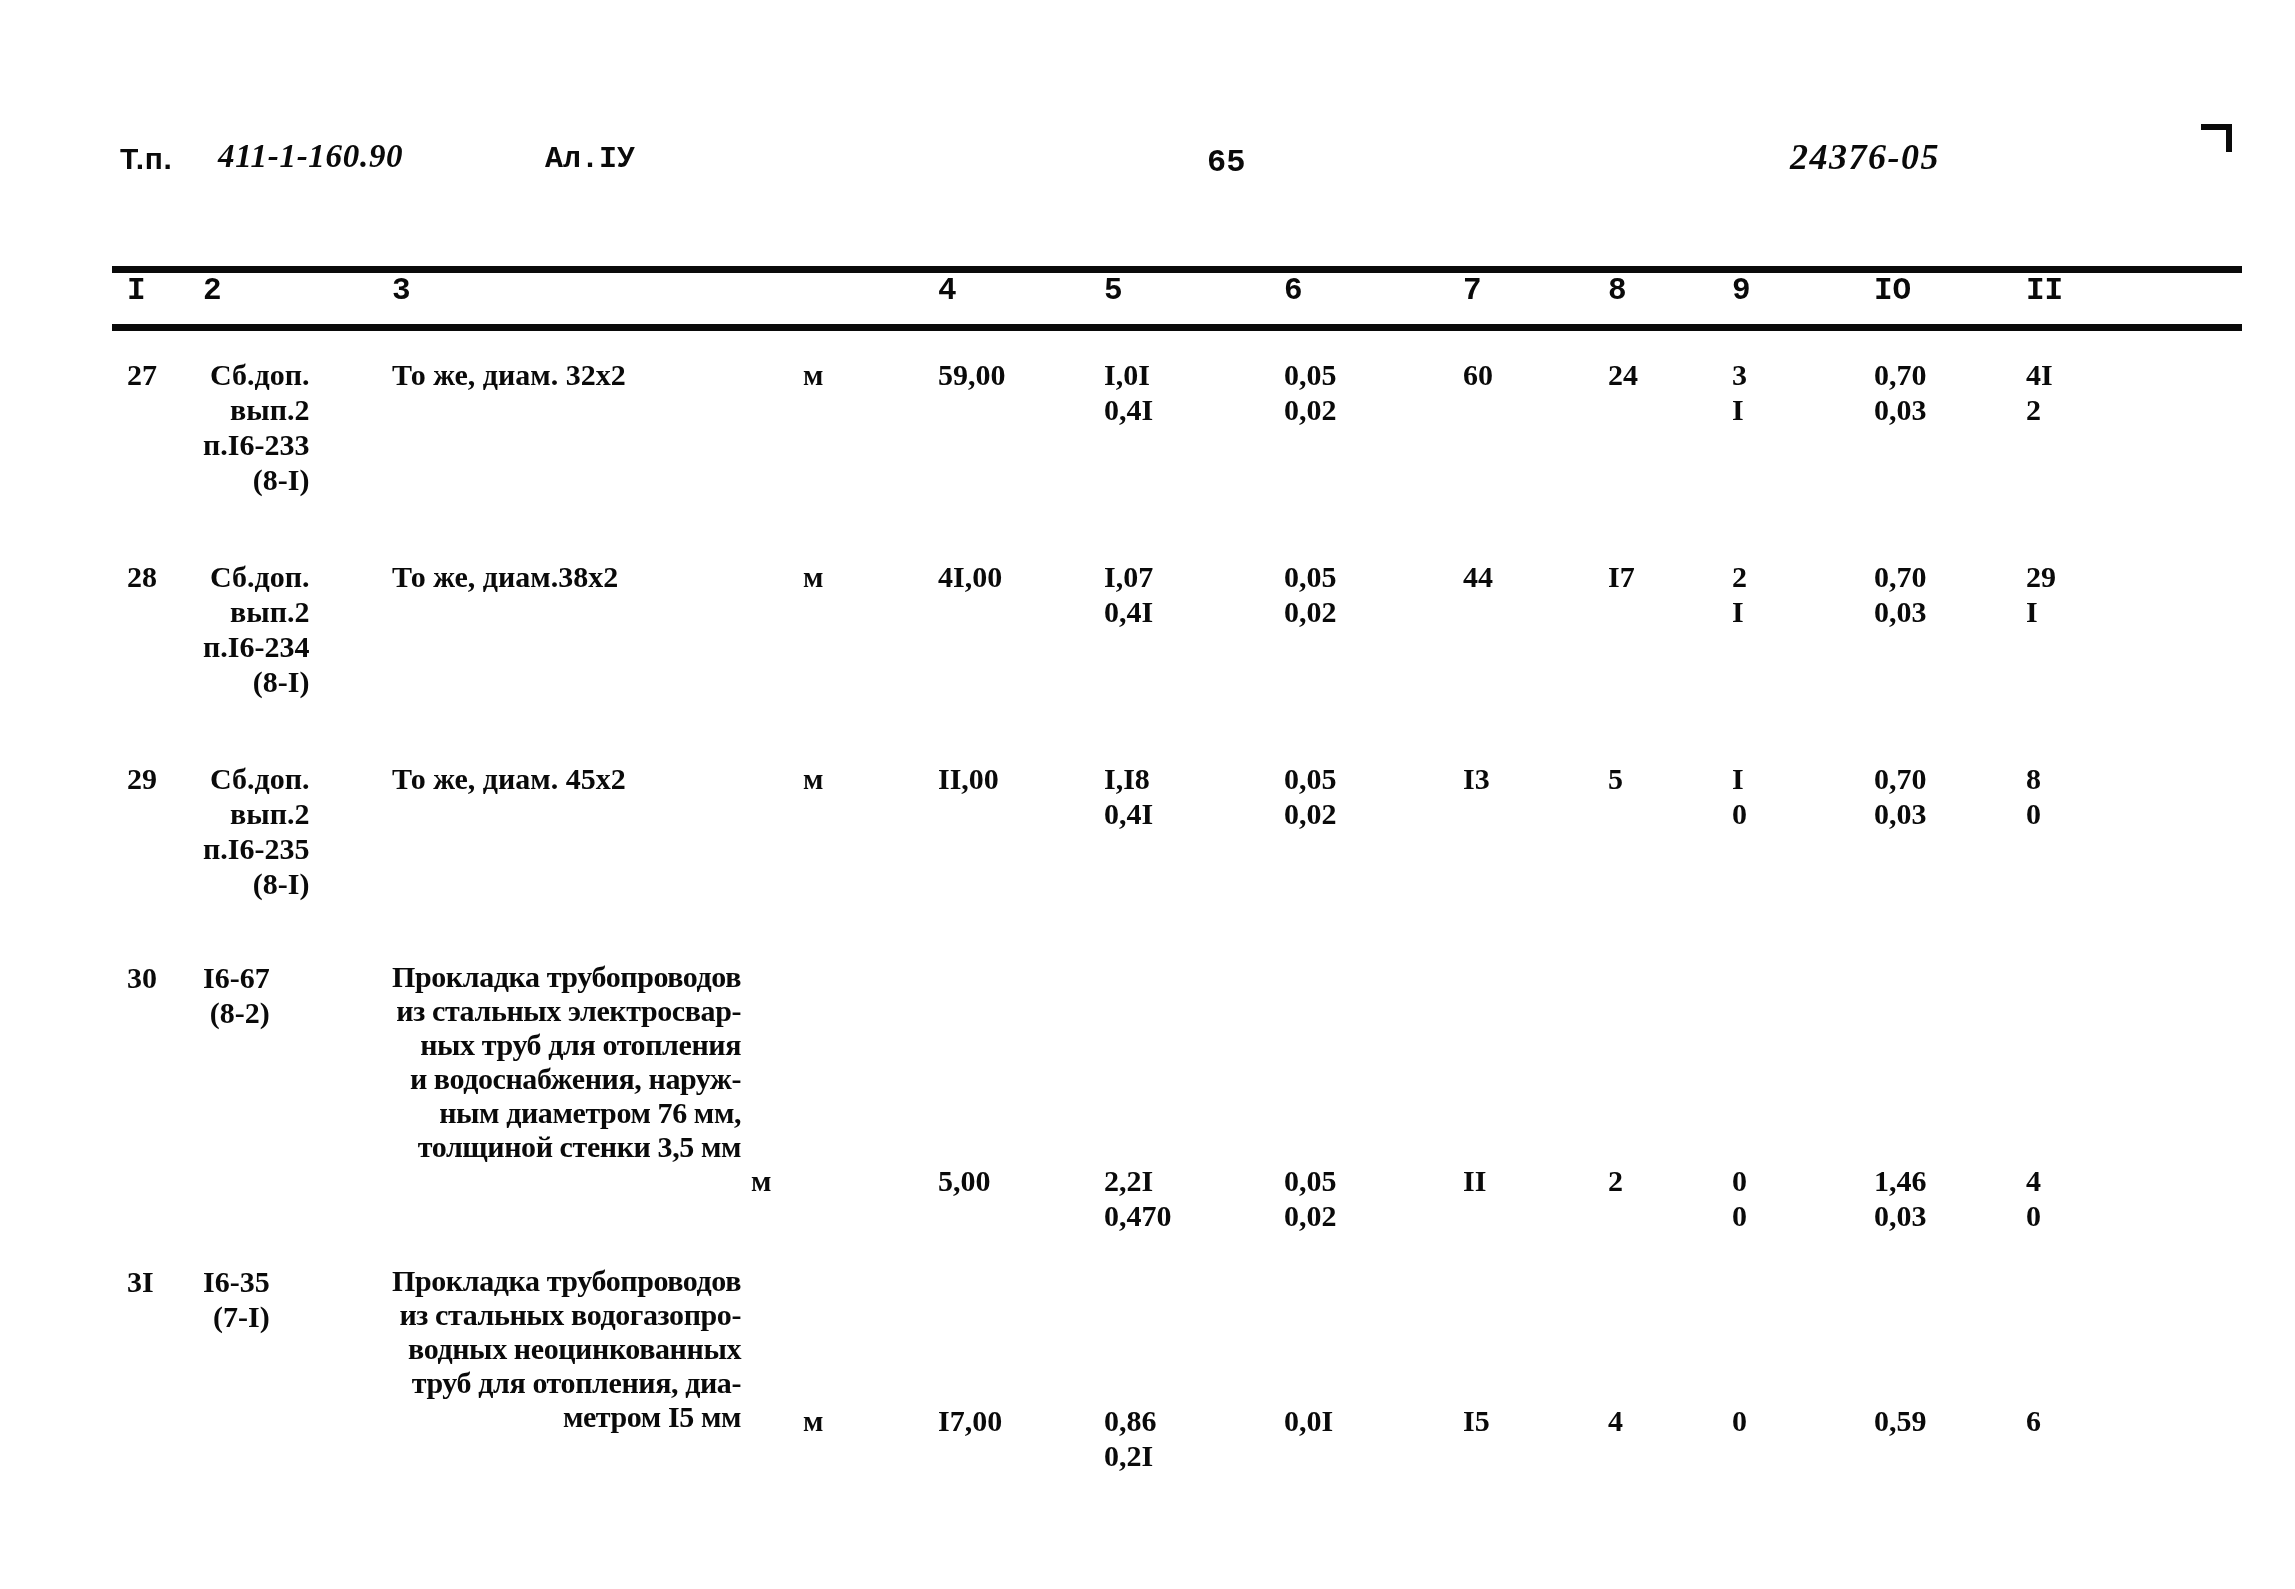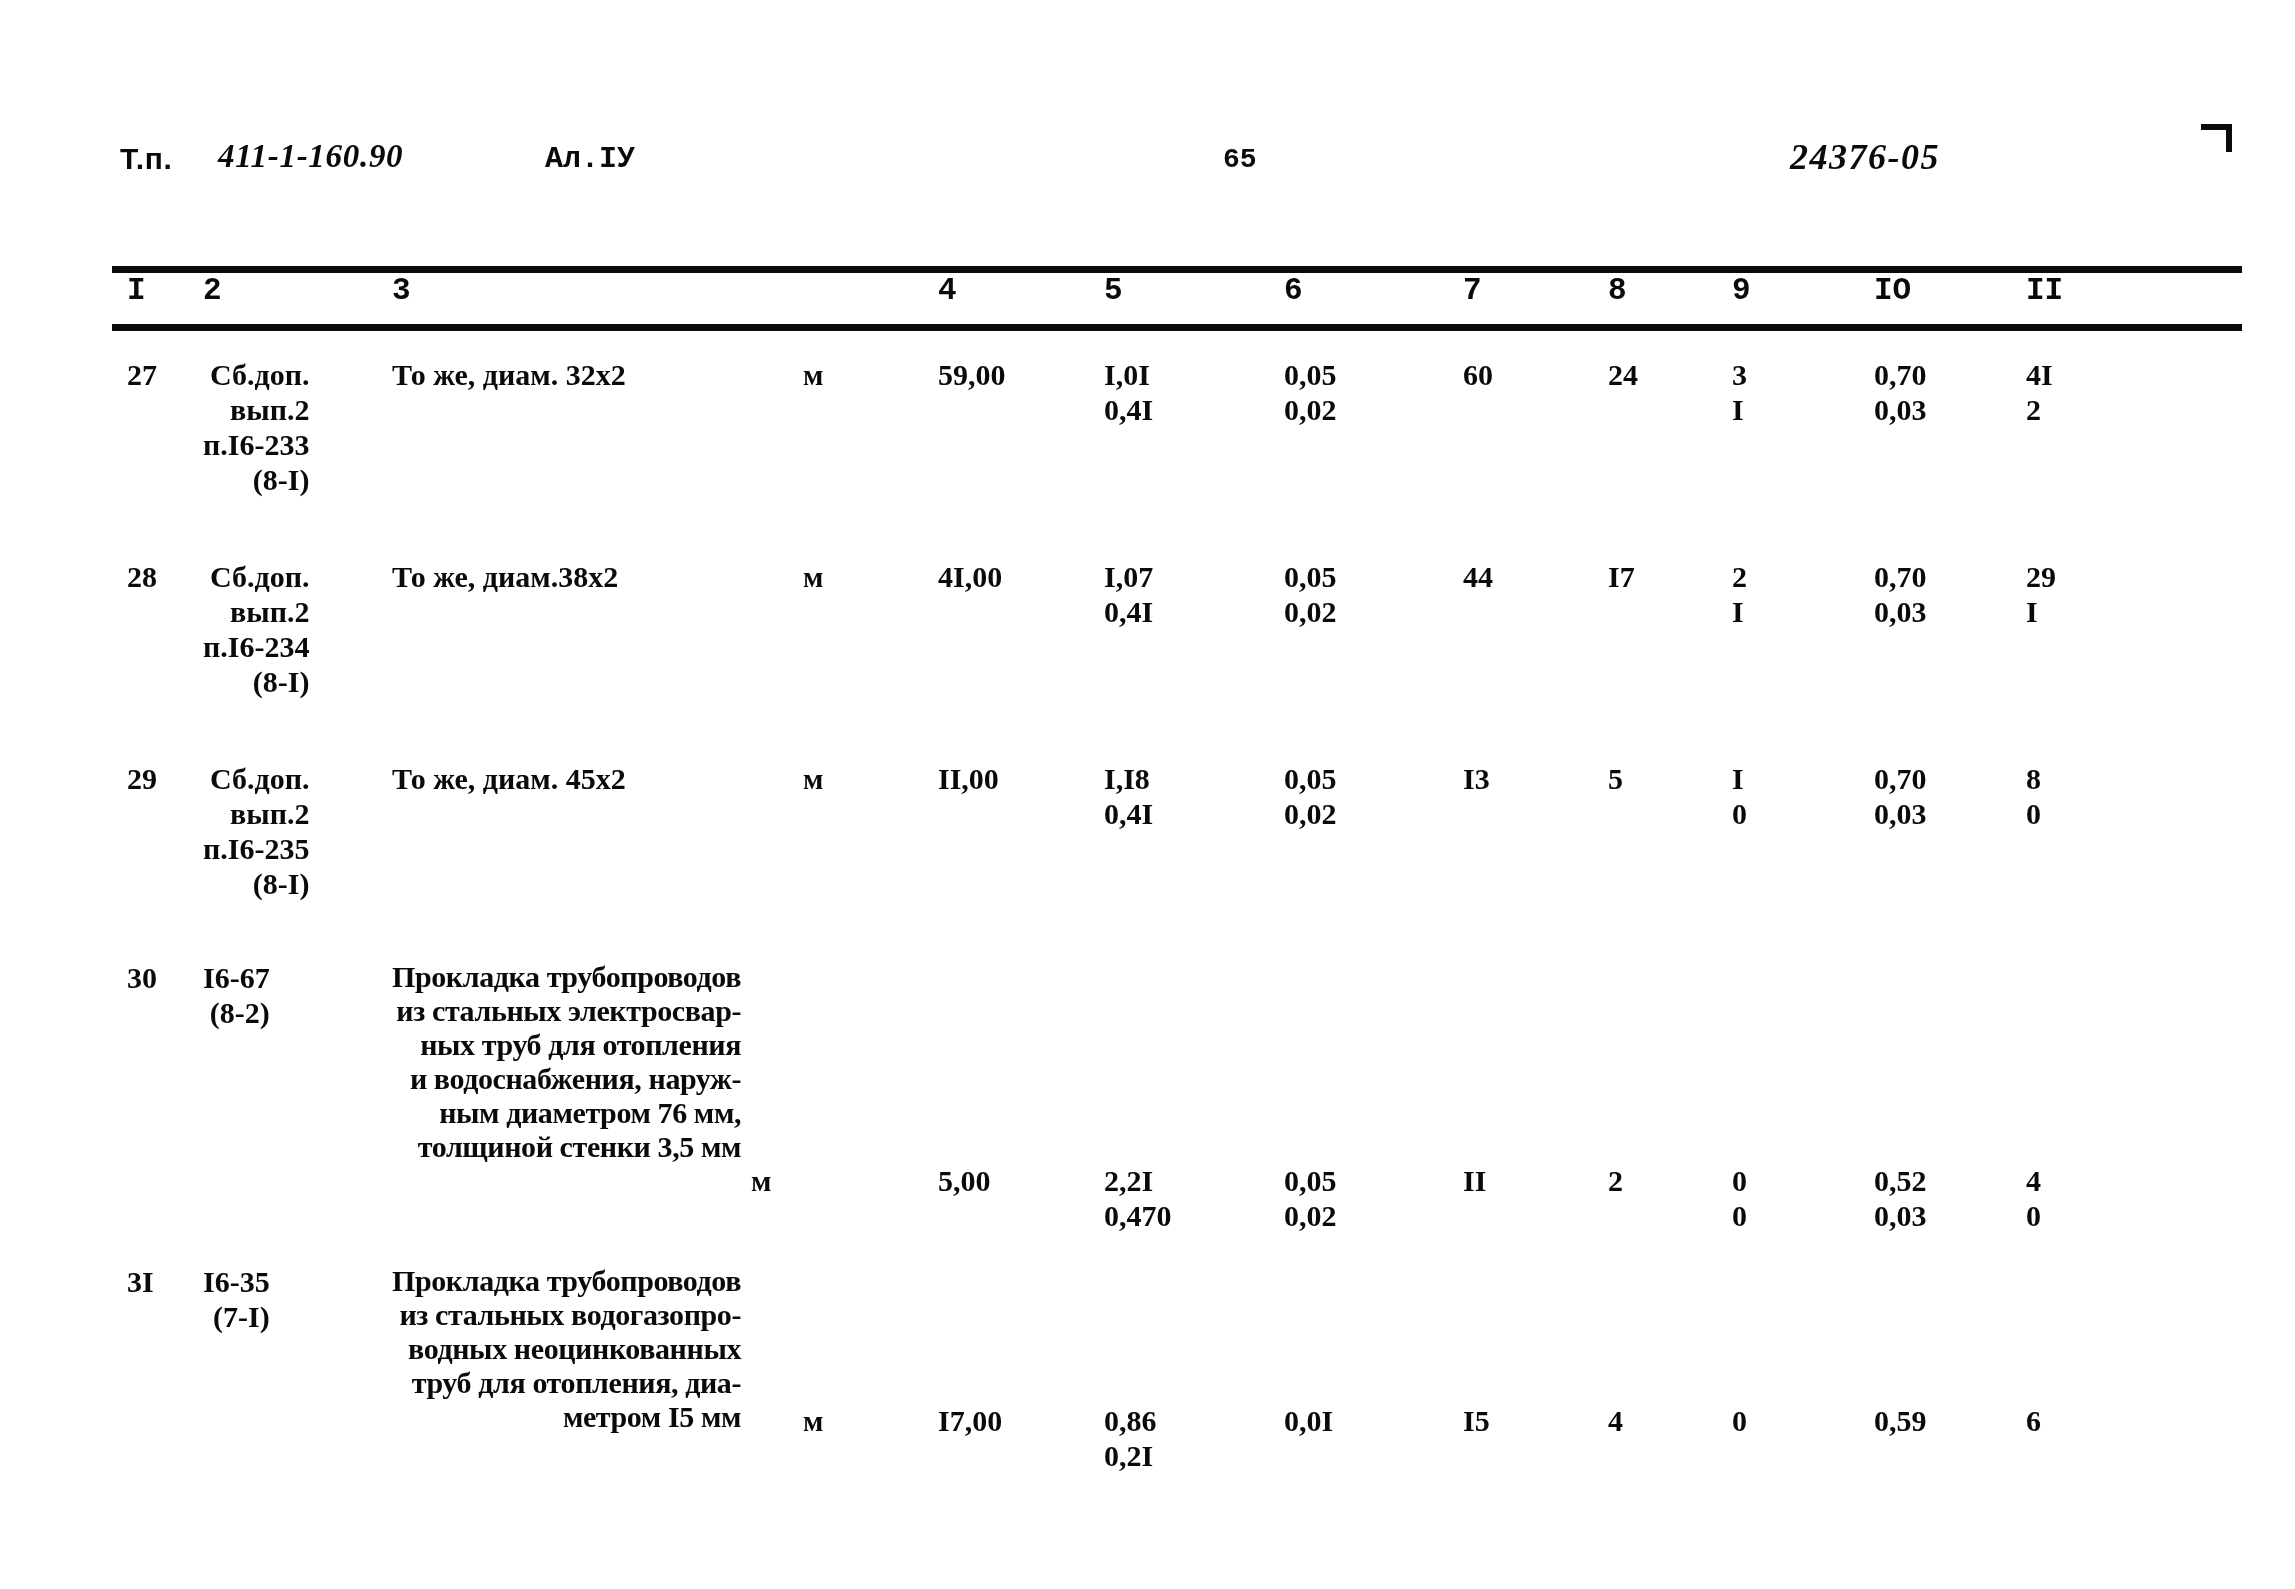--- a/index.html
+++ b/index.html
@@ -10,21 +10,21 @@
     position:relative;
     overflow:hidden;
   }
   .page{position:absolute;inset:0;}
 
   
   .hdr{position:absolute;left:0;right:0;top:139px;height:52px;}
   .hdr .doc-prefix{position:absolute;left:120px;top:3px;font-family:Liberation Sans, sans-serif;font-weight:bold;font-size:30px;letter-spacing:0.7px;}
   .hdr .doc-code{position:absolute;left:218px;top:-1.5px;font-family:"Liberation Serif",serif;font-style:italic;font-weight:bold;font-size:33px;letter-spacing:0.7px;}
   .hdr .album{position:absolute;left:545px;top:3px;font-family:"Liberation Mono",monospace;font-weight:bold;font-size:30px;letter-spacing:0px;}
-  .hdr .pageno{position:absolute;left:1207px;top:4.5px;font-family:"Liberation Mono",monospace;font-weight:bold;font-size:28px;margin-left:16px;}
+  .hdr .pageno{position:absolute;left:1207px;top:4.5px;font-family:"Liberation Mono",monospace;font-weight:bold;font-size:32px;}
   .hdr .stamp{position:absolute;left:1790px;top:-3px;font-family:"Liberation Serif",serif;font-style:italic;font-weight:bold;font-size:36px;letter-spacing:1.5px;}
 
   .corner-mark{position:absolute;left:2201px;top:124px;width:31px;height:6px;background:#0a0a0a;}
   .corner-mark:after{content:"";position:absolute;right:0;top:0;width:6px;height:28px;background:#0a0a0a;}
 
   
   .rule{position:absolute;left:112px;width:2130px;height:6.7px;background:#0a0a0a;}
   .rule.top{top:266px;}
   .rule.bot{top:324px;}
   .colnum-row{position:absolute;left:0;top:273px;height:49px;width:2295px;}
@@ -169,21 +169,21 @@
     <span class="cell" style="left:751px;">м</span>
     <span class="cell c-val x4">5,00</span>
     <span class="cell c-val stack x5">2,2I
 0,470</span>
     <span class="cell c-val stack x6">0,05
 0,02</span>
     <span class="cell c-val x7">II</span>
     <span class="cell c-val x8">2</span>
     <span class="cell c-val stack x9">0
 0</span>
-    <span class="cell c-val stack x10">0,52
+    <span class="cell c-val stack x10">1,46
 0,03</span>
     <span class="cell c-val stack x11">4
 0</span>
   </div>
 
   <div class="row" style="top:1264px;">
     <span class="cell c-num  x1">3I</span>
     <span class="cell c-code x2">I6-35
 (7-I)</span>
     <span class="cell c-desc desc-lines x3">Прокладка трубопроводов

